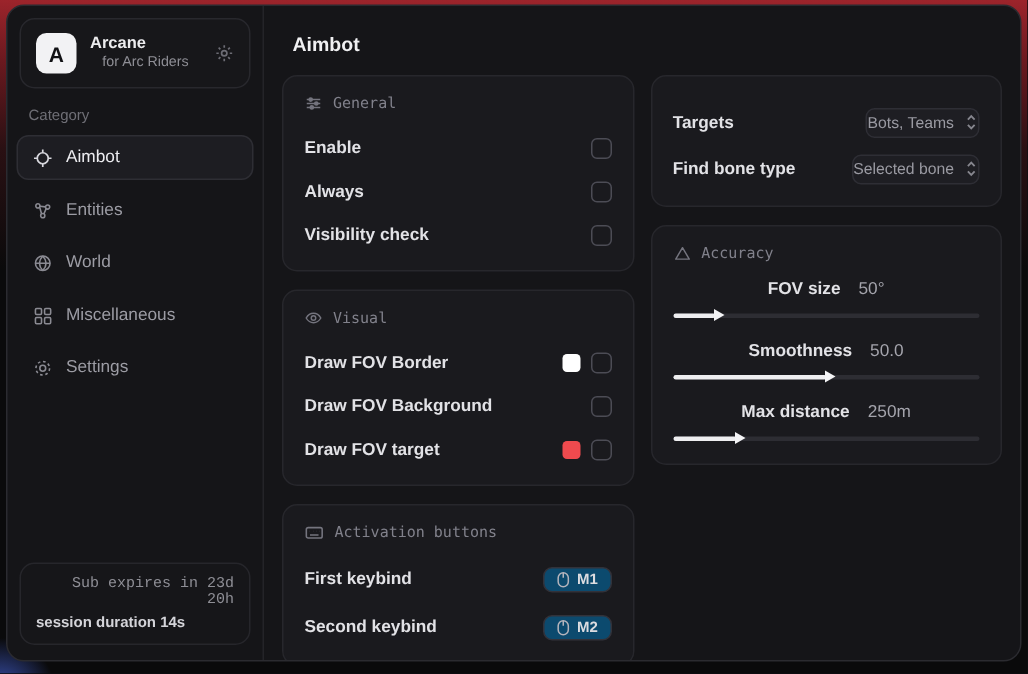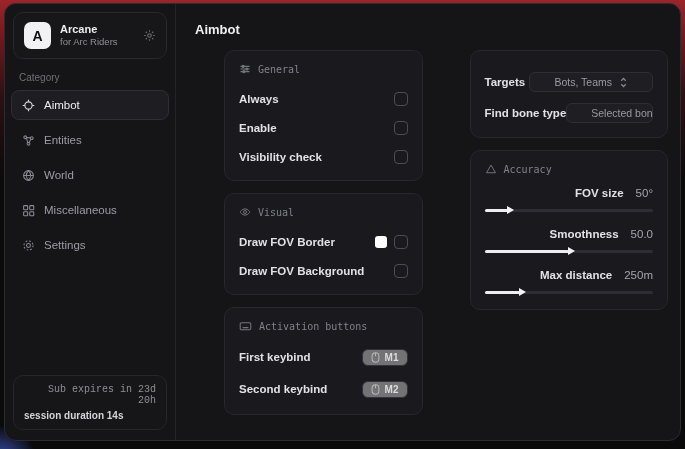--- a/index.html
+++ b/index.html
@@ -34,21 +34,21 @@
     background:#17171a;
   }
   .logo {
     width:27px; height:27px; background:#f2f2f4; border-radius:7px;
     color:#111114; font-weight:bold; font-size:14px;
     display:flex; align-items:center; justify-content:center;
     flex-shrink:0;
   }
   .brand-text { flex:1; line-height:1.25; }
   .brand-name { font-size:11px; font-weight:bold; color:#ececee; }
-  .brand-sub  { font-size:9.5px; color:#8f8f96; }
+  .brand-sub  { font-size:9.5px; color:#8f8f96;text-align:center; }
   .brand-gear { color:#6c6c74; display:flex; }
   .cat-label { margin:13px 14px 7px; font-size:10px; color:#6f6f76; }
   .nav { padding:0 6px; }
   .nav-item {
     height:30px; margin-bottom:5px; padding:0 10px;
     display:flex; align-items:center; gap:9px;
     border-radius:8px; border:1px solid transparent;
     color:#9c9ca4; font-size:11.5px; cursor:default;
   }
   .nav-item .nicon { display:flex; color:#8a8a92; }
@@ -61,54 +61,54 @@
   }
   .sub-line { font-family:Liberation Mono, monospace; font-size:10px; color:#8f8f96;text-align:right; }
   .sess-line { margin-top:4px; font-size:10px; font-weight:bold; color:#d4d4d9; }
   
   .main { flex:1; padding:10px 12px; overflow:hidden; }
   .page-title { margin:8px 0 13px 7px; font-size:13px; font-weight:bold; color:#f0f0f2; }
   .cols { display:flex; gap:11px; align-items:flex-start; }
   .col { flex:1; min-width:0; }
   .card {
     background:#1a1a1e; border:1px solid #27272c; border-radius:10px;
-    padding:12px 14px; margin-bottom:12px;margin-left:36px;
+    padding:12px 14px; margin-bottom:12px;
   }
   .card-head {
     display:flex; align-items:center; gap:7px;
     font-family:"DejaVu Sans Mono", monospace;
     font-size:10px; color:#81818b; margin-bottom:12px;
   }
   .card-head .hicon { display:flex; color:#74747e; }
   .row {
     display:flex; align-items:center; justify-content:space-between;
     height:23px; margin-top:6px;
   }
   .row-label { font-size:11.5px; font-weight:600; color:#e2e2e6; white-space:nowrap; }
   .controls { display:flex; align-items:center; gap:7px; }
   .checkbox {
     width:14px; height:14px; border:1.5px solid #4c4c55; border-radius:4px;
     background:transparent;
   }
   .swatch { width:12px; height:12px; border-radius:3px; }
   .keybtn {
     display:flex; align-items:center; gap:5px;
-    background:#737373; border:1px solid #32323a; border-radius:6px;
+    background:#0c4a6e; border:1px solid #32323a; border-radius:6px;
     padding:2px 8px; font-size:10px; font-weight:bold; color:#dcdce0;
   }
   .keybtn .kicon { display:flex; color:#b4b4bc; }
   .dropdown {
-    display:flex; align-items:flex-end; gap:7px;
+    display:flex; align-items:center; gap:7px;
     background:#1e1e23; border:1px solid #2e2e35; border-radius:6px;
-    padding:3px 24px; font-size:10.5px; color:#9a9aa2;
+    padding:3px 0; font-size:10.5px; color:#9a9aa2;
     white-space:nowrap; overflow:hidden; max-width:165px;
   }
   .dropdown .dicon { display:flex; color:#86868e; flex-shrink:0; }
   .srow { margin-top:9px; }
-  .srow-top { display:flex; align-items:center; justify-content:flex-end;gap:12px; }
+  .srow-top { display:flex; align-items:center; justify-content:center;gap:12px; }
   .srow-val { font-size:11.5px; color:#a4a4ac; }
   .slider { margin-top:7px; height:9px; display:flex; align-items:center; cursor:default; }
   .track { position:relative; width:100%; height:3px; background:#2d2d33; border-radius:2px; }
   .fill { position:absolute; left:0; top:0; height:3px; background:#eeeef0; border-radius:2px; }
   .thumb {
     position:absolute; right:-6px; top:-3px;
     width:0; height:0;
     border-top:4.5px solid transparent; border-bottom:4.5px solid transparent;
     border-left:7px solid #f4f4f6;
   }
@@ -209,25 +209,25 @@
               <svg width="12" height="12" viewBox="0 0 16 16" fill="none" stroke="currentColor" stroke-width="1.4">
                 <path d="M2 4.5h12M2 8h12M2 11.5h12"></path>
                   <circle cx="5.5" cy="4.5" r="1.4" fill="currentColor"></circle>
                 <circle cx="10.5" cy="8" r="1.4" fill="currentColor"></circle>
                   <circle cx="6.5" cy="11.5" r="1.4" fill="currentColor"></circle>
               </svg>
             </span>
             <span>General</span>
           </div>
           <div class="row">
+            <span class="row-label">Enable</span>
+            <span class="checkbox"></span>
+          </div>
+          <div class="row">
             <span class="row-label">Always</span>
-            <span class="checkbox"></span>
-          </div>
-          <div class="row">
-            <span class="row-label">Enable</span>
             <span class="checkbox"></span>
           </div>
           <div class="row">
             <span class="row-label">Visibility check</span>
             <span class="checkbox"></span>
           </div>
         </div>
 
         <div class="card">
           <div class="card-head">
@@ -242,20 +242,27 @@
           <div class="row">
             <span class="row-label">Draw FOV Border</span>
             <span class="controls">
               <span class="swatch" style="background: rgb(255, 255, 255);"></span>
               <span class="checkbox"></span>
             </span>
           </div>
           <div class="row">
             <span class="row-label">Draw FOV Background</span>
             <span class="controls">
+              <span class="checkbox"></span>
+            </span>
+          </div>
+          <div class="row">
+            <span class="row-label">Draw FOV target</span>
+            <span class="controls">
+              <span class="swatch" style="background: rgb(239, 74, 78);"></span>
               <span class="checkbox"></span>
             </span>
           </div>
         </div>
 
         <div class="card">
           <div class="card-head">
             <span class="hicon">
               <svg width="13" height="12" viewBox="0 0 16 14" fill="none" stroke="currentColor" stroke-width="1.3">
                 <rect x="1.5" y="3" width="13" height="8.5" rx="1.5"></rect>

